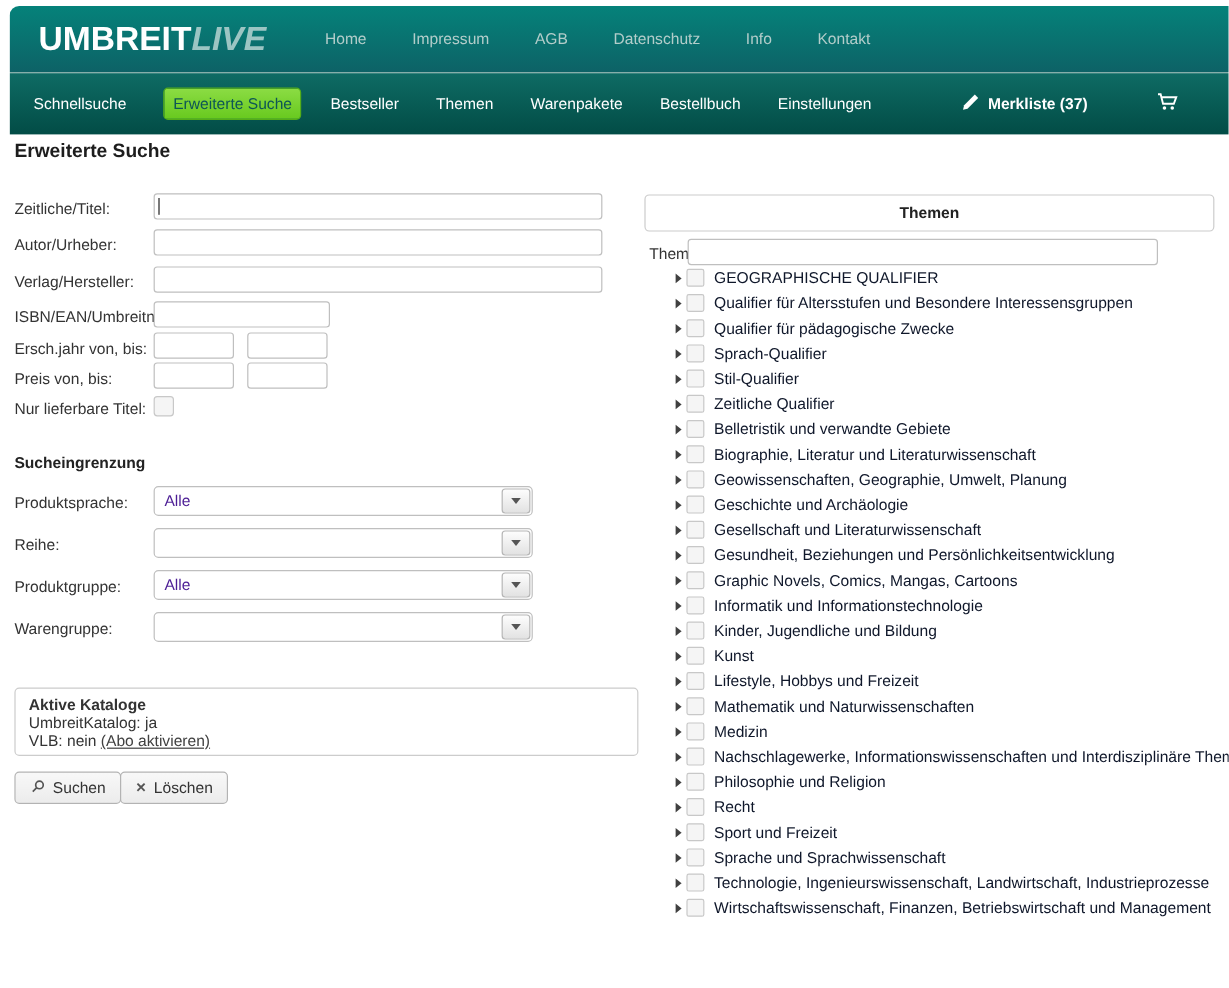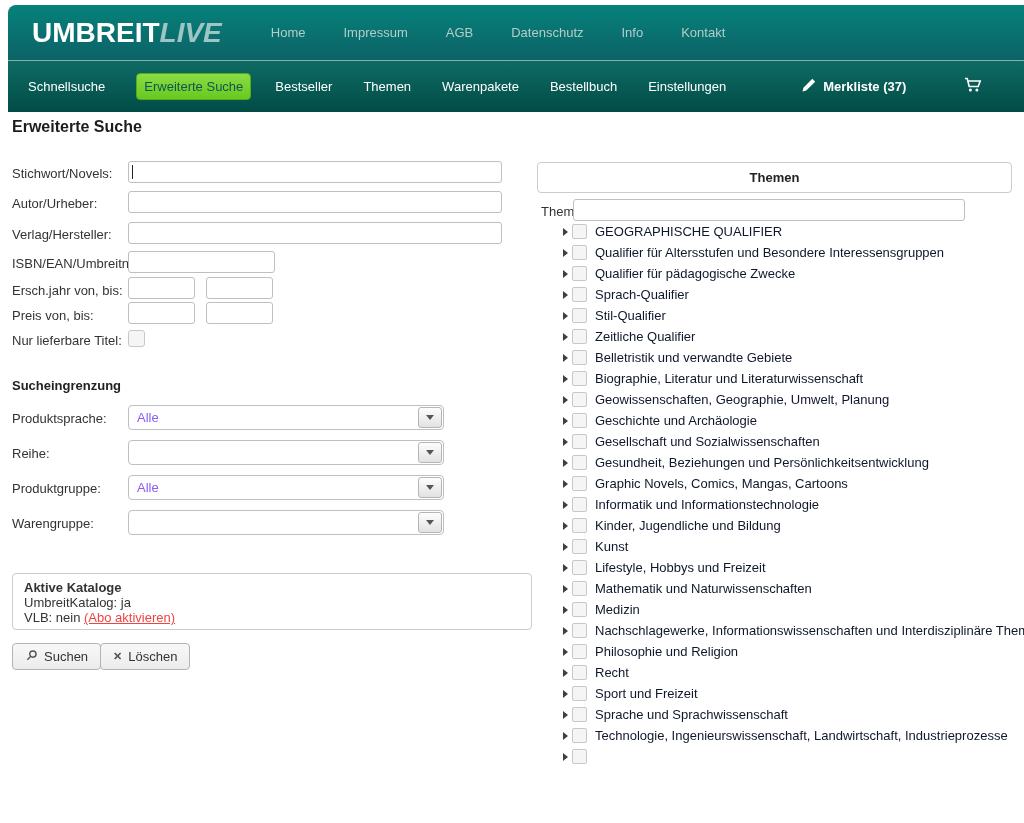--- a/index.html
+++ b/index.html
@@ -34,33 +34,33 @@
   .f-input { position:absolute; border:1px solid #bfbfbf; border-radius:3px; height:22px;
              background:#fff; font-size:13px; color:#333; padding:0 5px; outline:none;
              font-family:"Liberation Sans", sans-serif; }
   .caret { position:absolute; left:132px; top:165px; width:1px; height:14px; background:#222; }
   .checkbox { position:absolute; width:17px; height:17px; background:#f5f5f5;
               border:1px solid #c8c8c8; border-radius:3px; cursor:pointer; }
   .section-head { position:absolute; left:12px; font-size:13px; font-weight:bold; color:#222; }
 
   .combo { position:absolute; left:128px; width:316px; height:25px; border:1px solid #bfbfbf;
            border-radius:4px; background:#fff; }
-  .combo-value { position:absolute; left:8px; top:0; line-height:23px; font-size:13px; color:#8b5cf6; }
+  .combo-value { position:absolute; left:8px; top:0; line-height:23px; font-size:13px; color:#4c1d95; }
   .combo-btn { position:absolute; right:1px; top:1px; bottom:1px; width:24px;
                border:1px solid #b5b5b5; border-radius:3px;
                background:linear-gradient(180deg,#fdfdfd,#e2e2e2);
                display:flex; align-items:center; justify-content:center; cursor:pointer; }
   .combo-arrow { width:0; height:0; border-left:4px solid transparent; border-right:4px solid transparent;
                  border-top:5px solid #555; }
 
   .katalog-box { position:absolute; left:12px; top:573px; width:520px; height:57px;
                  border:1px solid #ccc; border-radius:4px; padding:6px 11px;
                  font-size:13px; color:#333; line-height:15px; }
   .katalog-box b { display:block; }
-  .link { text-decoration:underline; color:#ef4444; cursor:pointer; }
+  .link { text-decoration:underline; color:#404040; cursor:pointer; }
 
   .btn { position:absolute; top:643px; height:27px; display:inline-flex; align-items:center;
          gap:6px; padding:0 12px; font-size:13px; color:#333;
          border:1px solid #b3b3b3; border-radius:4px;
          background:linear-gradient(180deg,#f8f8f8,#ececec); cursor:pointer;
          font-family:"Liberation Sans", sans-serif; }
   .btn-suchen { left:12px; }
   .btn-loeschen { left:100px; }
   .x-glyph { font-size:11px; font-weight:bold; color:#555; }
 
@@ -118,21 +118,21 @@
               <circle cx="6.4" cy="13" r="1.5" fill="#fff"></circle>
               <circle cx="12.9" cy="13" r="1.5" fill="#fff"></circle>
             </svg></span>
 
       </div>
     </div>
   </div>
 
   <div class="page-title">Erweiterte Suche</div>
 
-  <div class="f-label" style="top:166px">Stichwort/Novels:</div>
+  <div class="f-label" style="top:166px">Zeitliche/Titel:</div>
   <input class="f-input" style="left: 128px; top: 161px; width: 374px;" value="">
   <div class="caret"></div>
 
   <div class="f-label" style="top:196px">Autor/Urheber:</div>
   <input class="f-input" style="left: 128px; top: 191px; width: 374px;" value="">
 
   <div class="f-label" style="top:227px">Verlag/Hersteller:</div>
   <input class="f-input" style="left: 128px; top: 222px; width: 374px;" value="">
 
   <div class="f-label" style="top:256px">ISBN/EAN/Umbreitnr:</div>
@@ -253,21 +253,21 @@
       <div class="tree-label">Geowissenschaften, Geographie, Umwelt, Planung</div>
     </div>
       <div class="tree-row">
       <div class="tri"></div>
       <div class="cb"></div>
       <div class="tree-label">Geschichte und Archäologie</div>
     </div>
       <div class="tree-row">
       <div class="tri"></div>
       <div class="cb"></div>
-      <div class="tree-label">Gesellschaft und Sozialwissenschaften</div>
+      <div class="tree-label">Gesellschaft und Literaturwissenschaft</div>
     </div>
       <div class="tree-row">
       <div class="tri"></div>
       <div class="cb"></div>
       <div class="tree-label">Gesundheit, Beziehungen und Persönlichkeitsentwicklung</div>
     </div>
       <div class="tree-row">
       <div class="tri"></div>
       <div class="cb"></div>
       <div class="tree-label">Graphic Novels, Comics, Mangas, Cartoons</div>
@@ -328,16 +328,17 @@
       <div class="tree-label">Sprache und Sprachwissenschaft</div>
     </div>
       <div class="tree-row">
       <div class="tri"></div>
       <div class="cb"></div>
       <div class="tree-label">Technologie, Ingenieurswissenschaft, Landwirtschaft, Industrieprozesse</div>
     </div>
       <div class="tree-row">
       <div class="tri"></div>
       <div class="cb"></div>
+      <div class="tree-label">Wirtschaftswissenschaft, Finanzen, Betriebswirtschaft und Management</div>
     </div>
     </div>
 
 </div>
 
 </body></html>

